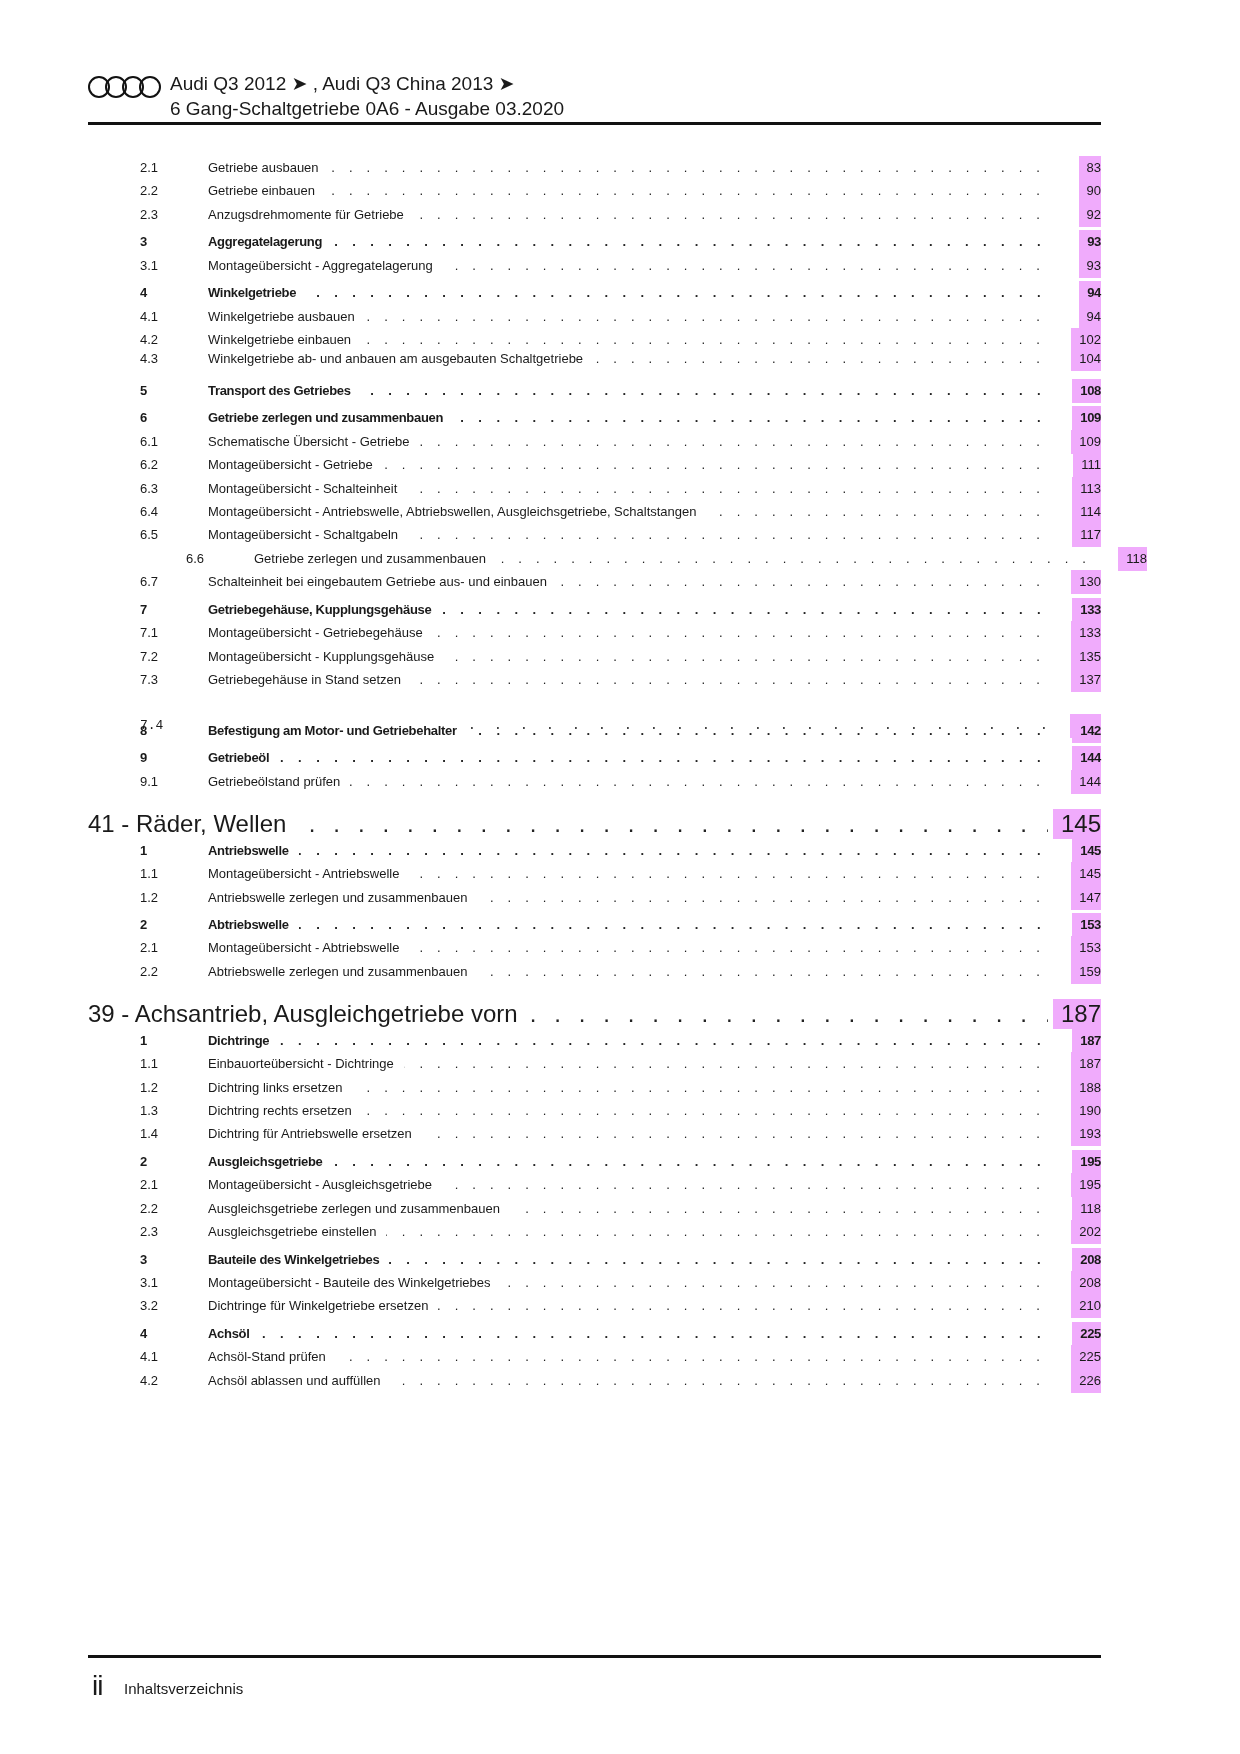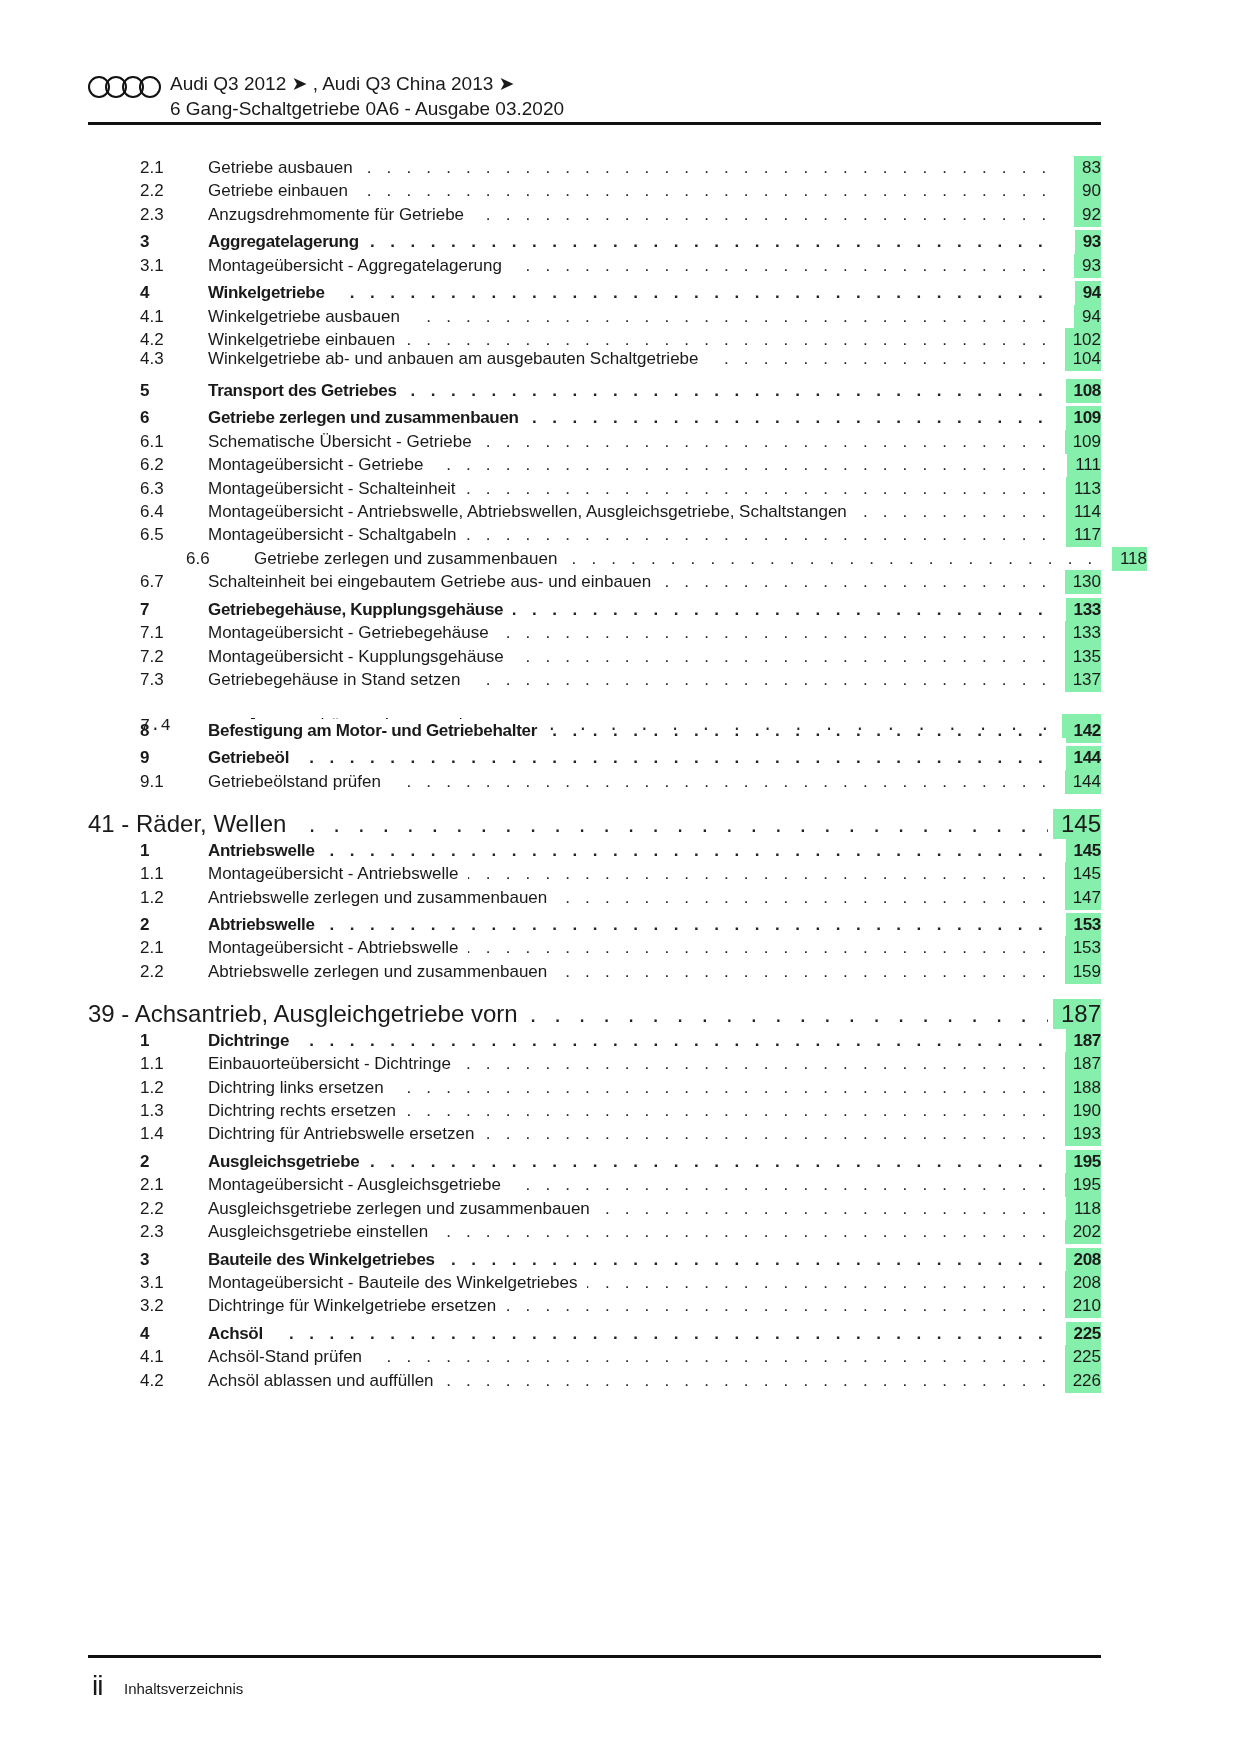--- a/index.html
+++ b/index.html
@@ -5,25 +5,25 @@
   html, body { margin: 0; padding: 0; background: #ffffff; }
   body { width: 1240px; height: 1754px; position: relative; overflow: hidden;
          font-family: "Liberation Sans", sans-serif; color: #1a1a1a; }
   .header { position: absolute; left: 88px; top: 72px; width: 1013px; }
   .logo { position: absolute; left: 0; top: 4px; width: 80px; height: 24px; }
   .logo span { position: absolute; top: 0; width: 22px; height: 22px; border: 2.5px solid #111; border-radius: 50%; box-sizing: border-box; }
   .h1 { position: absolute; left: 82px; top: 0; font-size: 19px; white-space: nowrap; }
   .h2 { position: absolute; left: 82px; top: 26px; font-size: 19px; white-space: nowrap; }
   .hrule { position: absolute; left: 88px; top: 122px; width: 1013px; height: 3px; background: #111; }
   .toc { position: absolute; left: 0; top: 0; width: 1240px; }
-  .row { position: absolute; left: 0; width: 1240px; height: 24px; font-size: 17px; line-height: 24px; white-space: nowrap; }
+  .row { position: absolute; left: 0; width: 1240px; height: 24px; font-size: 13px; line-height: 24px; white-space: nowrap; }
   .num { position: absolute; left: 140px; }
   .title { position: absolute; left: 208px; background: #fff; padding-right: 10px; z-index: 2; }
   .dots { position: absolute; left: 208px; right: 185px; overflow: hidden; z-index: 1; letter-spacing: 5.2px; color: #222; }
-  .page { position: absolute; right: 139px; background: #86efac; padding-left: 8px; z-index: 2; text-align: right; }
+  .page { position: absolute; right: 139px; background: #f0abfc; padding-left: 8px; z-index: 2; text-align: right; }
   .row.bold { font-weight: bold; letter-spacing: -0.3px; }
   .row.bold .dots { letter-spacing: 5.4px; font-weight: bold; }
   .row.chapter { font-size: 24px; height: 30px; line-height: 30px; }
   .row.chapter .title { left: 88px; }
   .row.chapter .dots { left: 88px; right: 192px; letter-spacing: 5.6px; }
   .row.chapter .page { right: 139px; }
   .frule { position: absolute; left: 88px; top: 1655px; width: 1013px; height: 3px; background: #111; }
   .footer-num { position: absolute; left: 92px; top: 1670px; font-size: 28px; letter-spacing: -1px; }
   .footer-label { position: absolute; left: 124px; top: 1680px; font-size: 15px; }
 </style>

